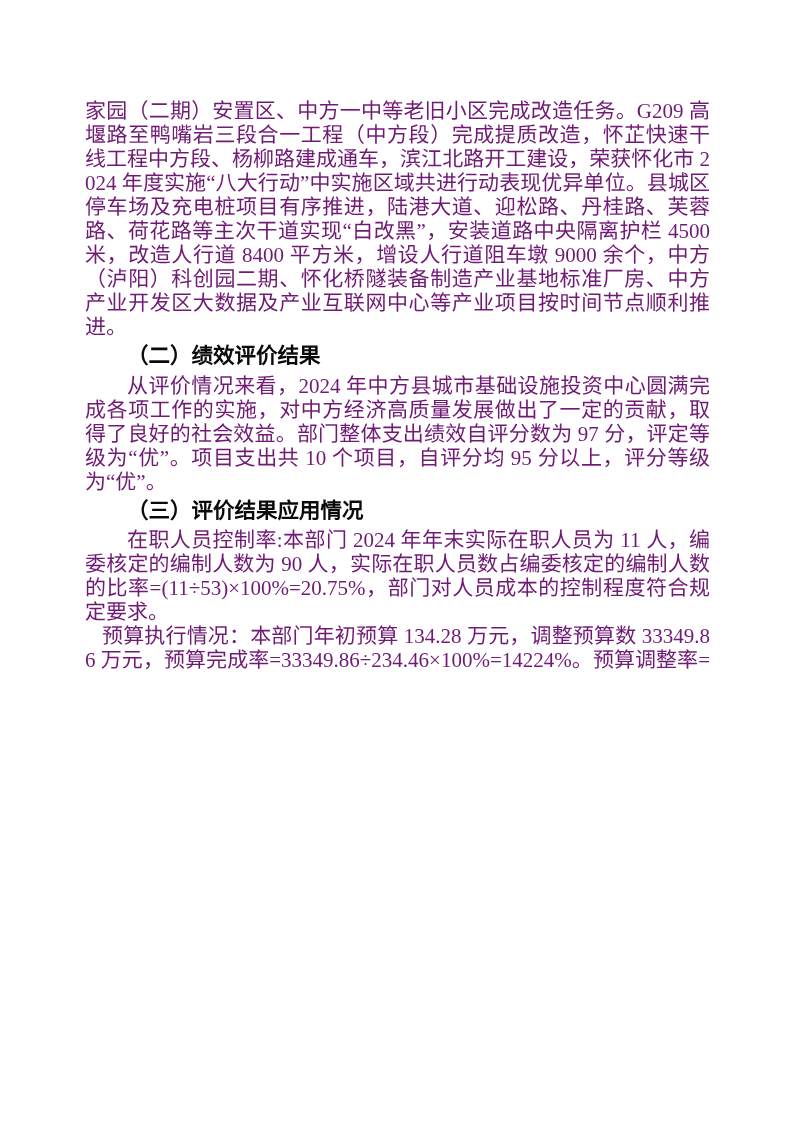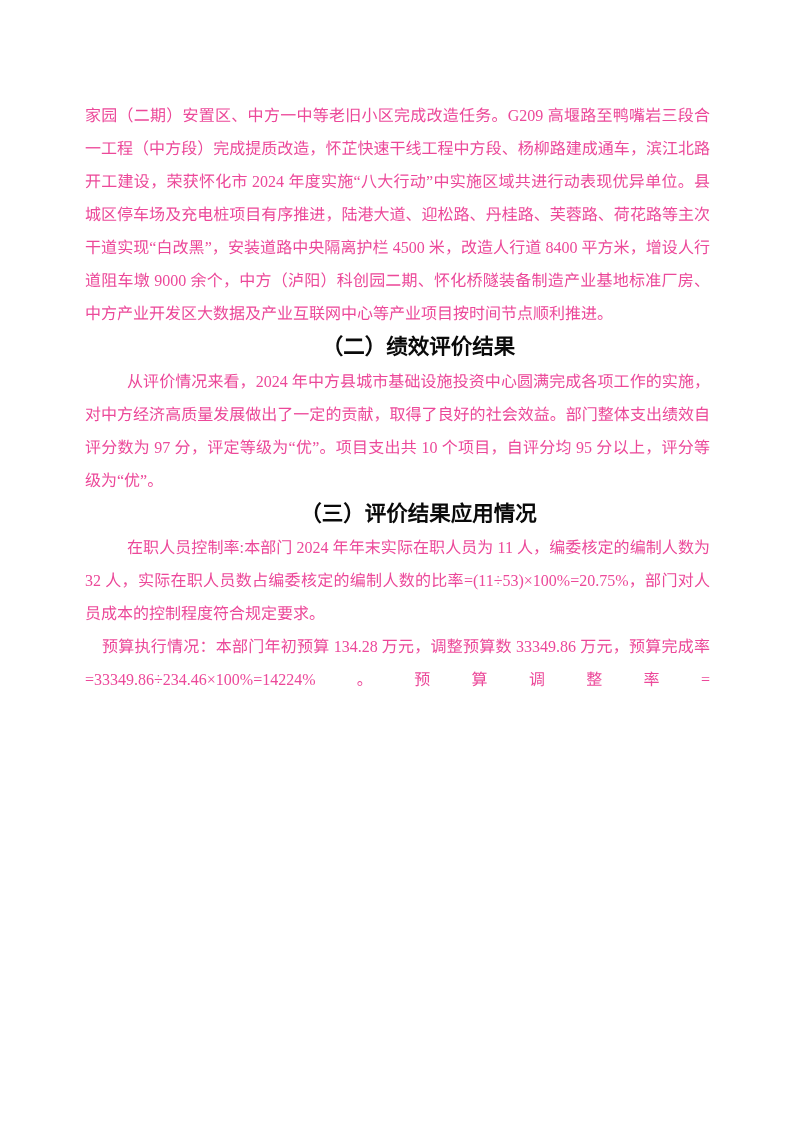--- a/index.html
+++ b/index.html
@@ -13,49 +13,49 @@
     height: 1122px;
     box-sizing: border-box;
     padding: 99px 83px 0 85px;
     background: #ffffff;
     color: #000000;
     overflow: hidden;
   }
   .para {
     margin: 0;
     font-family: "Liberation Serif", "DejaVu Serif", serif;
-    font-size: 16px;
-    line-height: 33px;
+    font-size: 21px;
+    line-height: 24px;
     text-align: justify;
     word-break: break-all;
-    color: #ec4899;
+    color: #701a75;
   }
   .heading {
     margin: 0;
     font-family: "Liberation Sans", "DejaVu Sans", sans-serif;
     font-weight: 700;
     font-size: 21.5px;
     line-height: 34.6px;
-    text-align: center;
+    text-align: left;
     text-indent: 42px;
     color: #0a0a0a;
   }
   .indent-2 { text-indent: 42px; }
   .indent-1 { text-indent: 17px; }
   .justify-last { text-align-last: justify; }
 </style>
 </head>
 <body>
 
 <div class="page">
   <p class="para">家园（二期）安置区、中方一中等老旧小区完成改造任务。G209 高堰路至鸭嘴岩三段合一工程（中方段）完成提质改造，怀芷快速干线工程中方段、杨柳路建成通车，滨江北路开工建设，荣获怀化市 2024 年度实施“八大行动”中实施区域共进行动表现优异单位。县城区停车场及充电桩项目有序推进，陆港大道、迎松路、丹桂路、芙蓉路、荷花路等主次干道实现“白改黑”，安装道路中央隔离护栏 4500 米，改造人行道 8400 平方米，增设人行道阻车墩 9000 余个，中方（泸阳）科创园二期、怀化桥隧装备制造产业基地标准厂房、中方产业开发区大数据及产业互联网中心等产业项目按时间节点顺利推进。</p>
 
   <h3 class="heading">（二）绩效评价结果</h3>
 
   <p class="para indent-2">从评价情况来看，2024 年中方县城市基础设施投资中心圆满完成各项工作的实施，对中方经济高质量发展做出了一定的贡献，取得了良好的社会效益。部门整体支出绩效自评分数为 97 分，评定等级为“优”。项目支出共 10 个项目，自评分均 95 分以上，评分等级为“优”。</p>
 
   <h3 class="heading">（三）评价结果应用情况</h3>
 
 
-  <p class="para indent-2">在职人员控制率:本部门 2024 年年末实际在职人员为 11 人，编委核定的编制人数为 32 人，实际在职人员数占编委核定的编制人数的比率=(11÷53)×100%=20.75%，部门对人员成本的控制程度符合规定要求。</p>
+  <p class="para indent-2">在职人员控制率:本部门 2024 年年末实际在职人员为 11 人，编委核定的编制人数为 90 人，实际在职人员数占编委核定的编制人数的比率=(11÷53)×100%=20.75%，部门对人员成本的控制程度符合规定要求。</p>
 
   <p class="para indent-1 justify-last">预算执行情况：本部门年初预算 134.28 万元，调整预算数 33349.86 万元，预算完成率=33349.86÷234.46×100%=14224%。预算调整率=</p>
 </div>
 
 </body></html>

